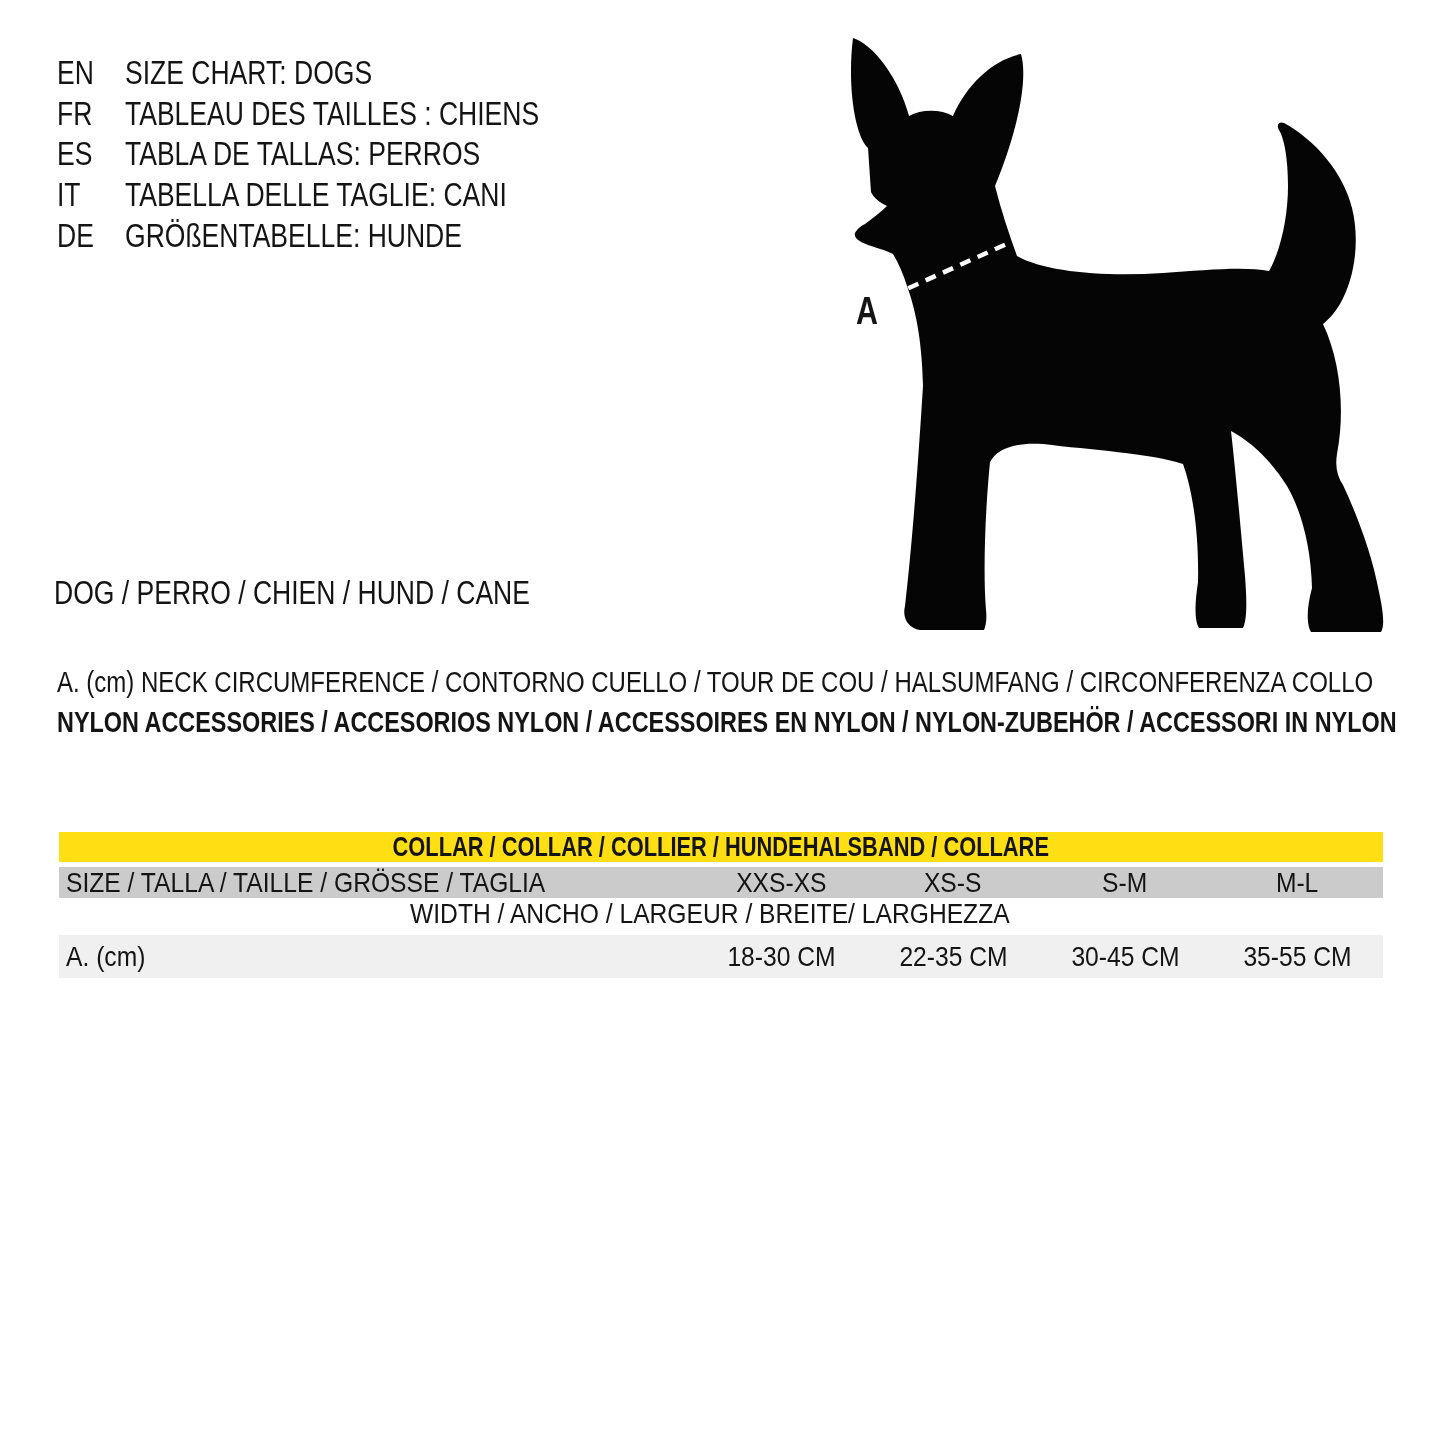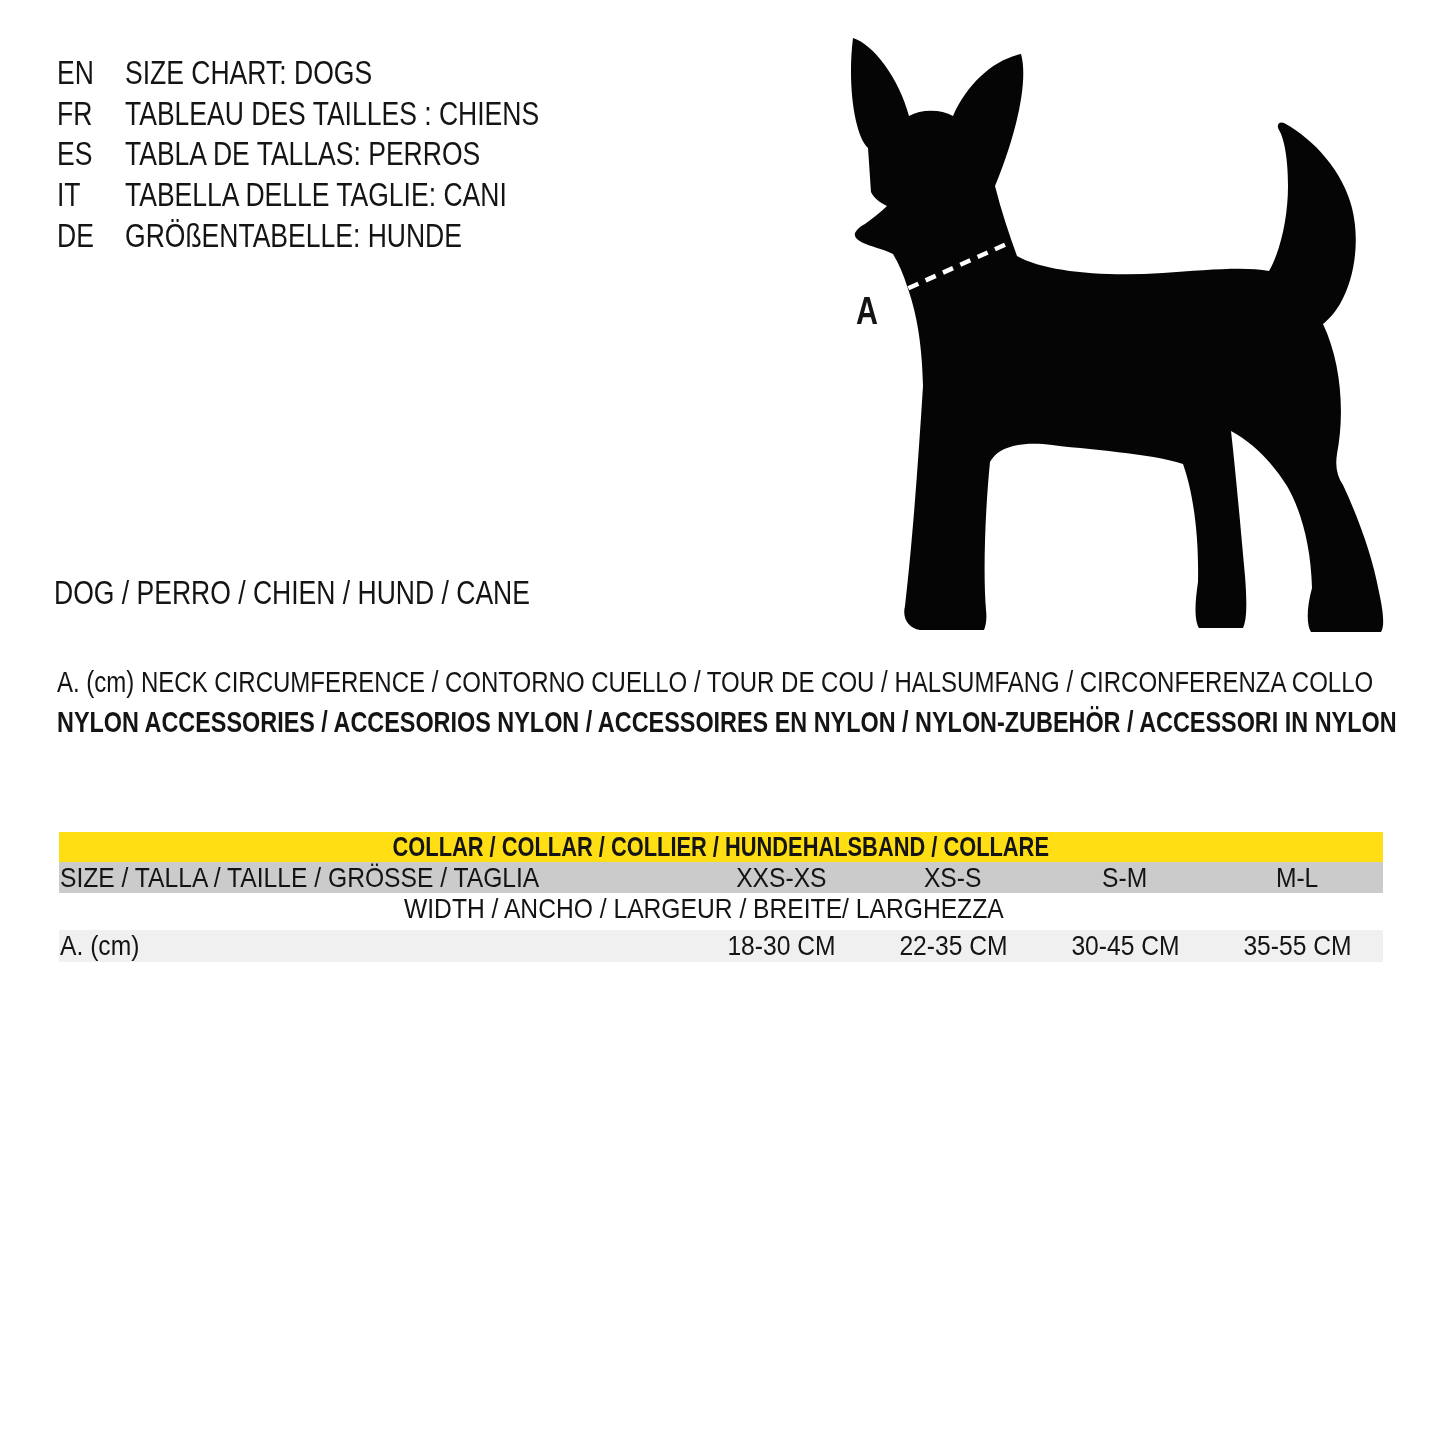--- a/index.html
+++ b/index.html
@@ -21,27 +21,27 @@
   .note{position:absolute;left:57px;height:40px;display:flex;align-items:center;font-size:30px;}
   .note-a{top:662px;}
   .note-nylon{top:702px;font-weight:700;}
   .sx80{--sx:0.80;}
   .sx78{--sx:0.78;}
   .sx88{--sx:0.88;}
   
   .size-table{position:absolute;left:59px;top:832px;width:1324px;font-size:28px;}
   .thead{
     height:30px;display:flex;align-items:center;justify-content:center;
-    font-weight:700;
+    font-weight:700;margin-bottom:5px;
   }
   .trow{display:flex;align-items:center;}
   .trow.r-size{height:31px;}
   .trow.r-width{height:37px;}
-  .trow.r-neck{height:32px;align-items:center;}
-  .tlabel{flex:0 0 636px;width:636px;padding-left:1px;box-sizing:border-box;overflow:visible;}
+  .trow.r-neck{height:43px;align-items:center;}
+  .tlabel{flex:0 0 636px;width:636px;padding-left:7px;box-sizing:border-box;overflow:visible;}
   .tval{flex:0 0 172px;width:172px;text-align:center;}
   .dash-line{stroke:#ffffff;stroke-width:4.5;stroke-dasharray:11 8;fill:none;}
 </style>
 </head>
 <body>
 
 <div class="page">
 
   <div class="lang-block">
     <div class="lang-row">

